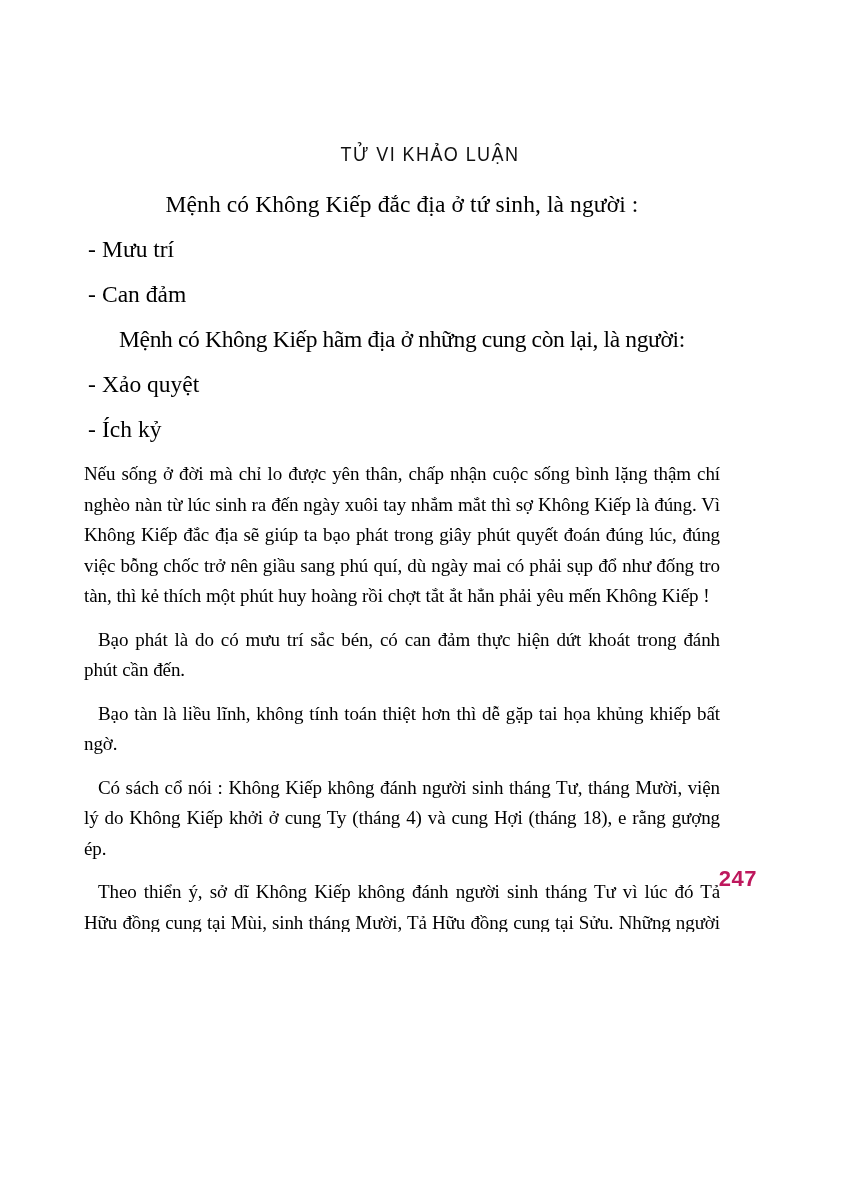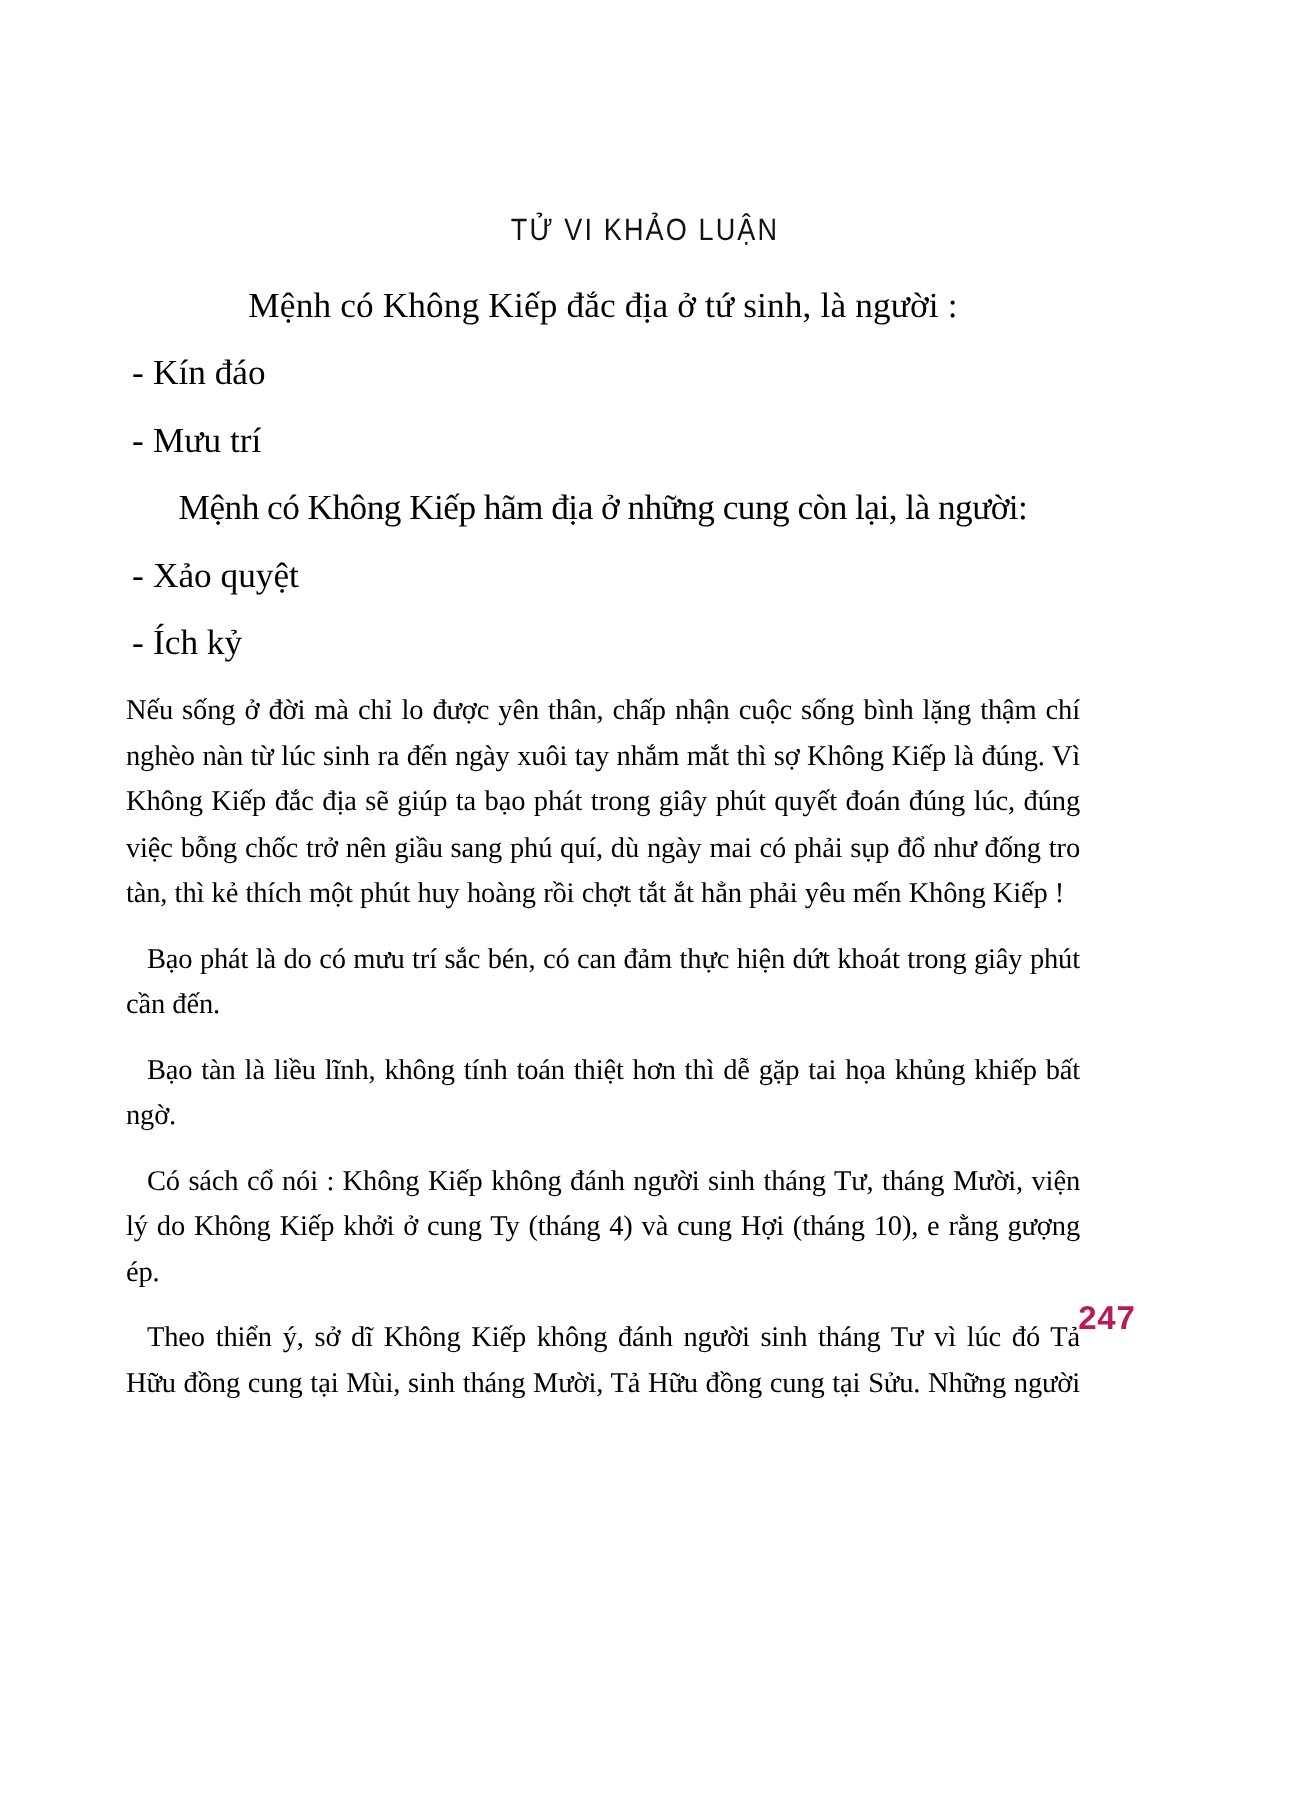--- a/index.html
+++ b/index.html
@@ -130,44 +130,44 @@
 
 <div class="page">
 
   <div class="running-head">TỬ VI KHẢO LUẬN</div>
 
   <div class="body-col">
 
     <p class="lead">Mệnh có Không Kiếp đắc địa ở tứ sinh, là người :</p>
 
     <p class="bullet">
-      <span class="dash">-</span><span>Kín đáo</span>
+      <span class="dash">-</span><span>Mưu trí</span>
     </p>
     <p class="bullet">
-      <span class="dash">-</span><span>Mưu trí</span>
+      <span class="dash">-</span><span>Can đảm</span>
     </p>
 
     <p class="lead tight">Mệnh có Không Kiếp hãm địa ở những cung còn lại, là người:</p>
 
     <p class="bullet">
       <span class="dash">-</span><span>Xảo quyệt</span>
     </p>
     <p class="bullet">
       <span class="dash">-</span><span>Ích kỷ</span>
     </p>
 
     <div class="spacer-sm"></div>
 
     <p class="para">Nếu sống ở đời mà chỉ lo được yên thân, chấp nhận cuộc sống bình lặng thậm chí nghèo nàn từ lúc sinh ra đến ngày xuôi tay nhắm mắt thì sợ Không Kiếp là đúng. Vì Không Kiếp đắc địa sẽ giúp ta bạo phát trong giây phút quyết đoán đúng lúc, đúng việc bỗng chốc trở nên giầu sang phú quí, dù ngày mai có phải sụp đổ như đống tro tàn, thì kẻ thích một phút huy hoàng rồi chợt tắt ắt hẳn phải yêu mến Không Kiếp !</p>
 
-    <p class="para indent gap-lg">Bạo phát là do có mưu trí sắc bén, có can đảm thực hiện dứt khoát trong giây phút cần đến.</p>
+    <p class="para indent gap-lg">Bạo phát là do có mưu trí sắc bén, có can đảm thực hiện dứt khoát trong đánh phút cần đến.</p>
 
     <p class="para indent gap-lg">Bạo tàn là liều lĩnh, không tính toán thiệt hơn thì dễ gặp tai họa khủng khiếp bất ngờ.</p>
 
-    <p class="para indent gap-lg">Có sách cổ nói : Không Kiếp không đánh người sinh tháng Tư, tháng Mười, viện lý do Không Kiếp khởi ở cung Ty (tháng 4) và cung Hợi (tháng 10), e rằng gượng ép.</p>
+    <p class="para indent gap-lg">Có sách cổ nói : Không Kiếp không đánh người sinh tháng Tư, tháng Mười, viện lý do Không Kiếp khởi ở cung Ty (tháng 4) và cung Hợi (tháng 18), e rằng gượng ép.</p>
 
     <p class="para indent gap-lg">Theo thiển ý, sở dĩ Không Kiếp không đánh người sinh tháng Tư vì lúc đó Tả Hữu đồng cung tại Mùi, sinh tháng Mười, Tả Hữu đồng cung tại Sửu. Những người Tả Hữu Sửu Mùi này đều có tài năng khéo léo, biết tính trước ngừa sau, không quá hấp tấp vội vã, không tự tung tự tác, không sôi máu Không Kiếp thì làm sao Không Kiếp đánh được !</p>
 
   </div>
 
   <div class="artifact artifact-comma">,</div>
 
   <div class="artifact artifact-dash"></div>
 
   <div class="folio">247</div>

